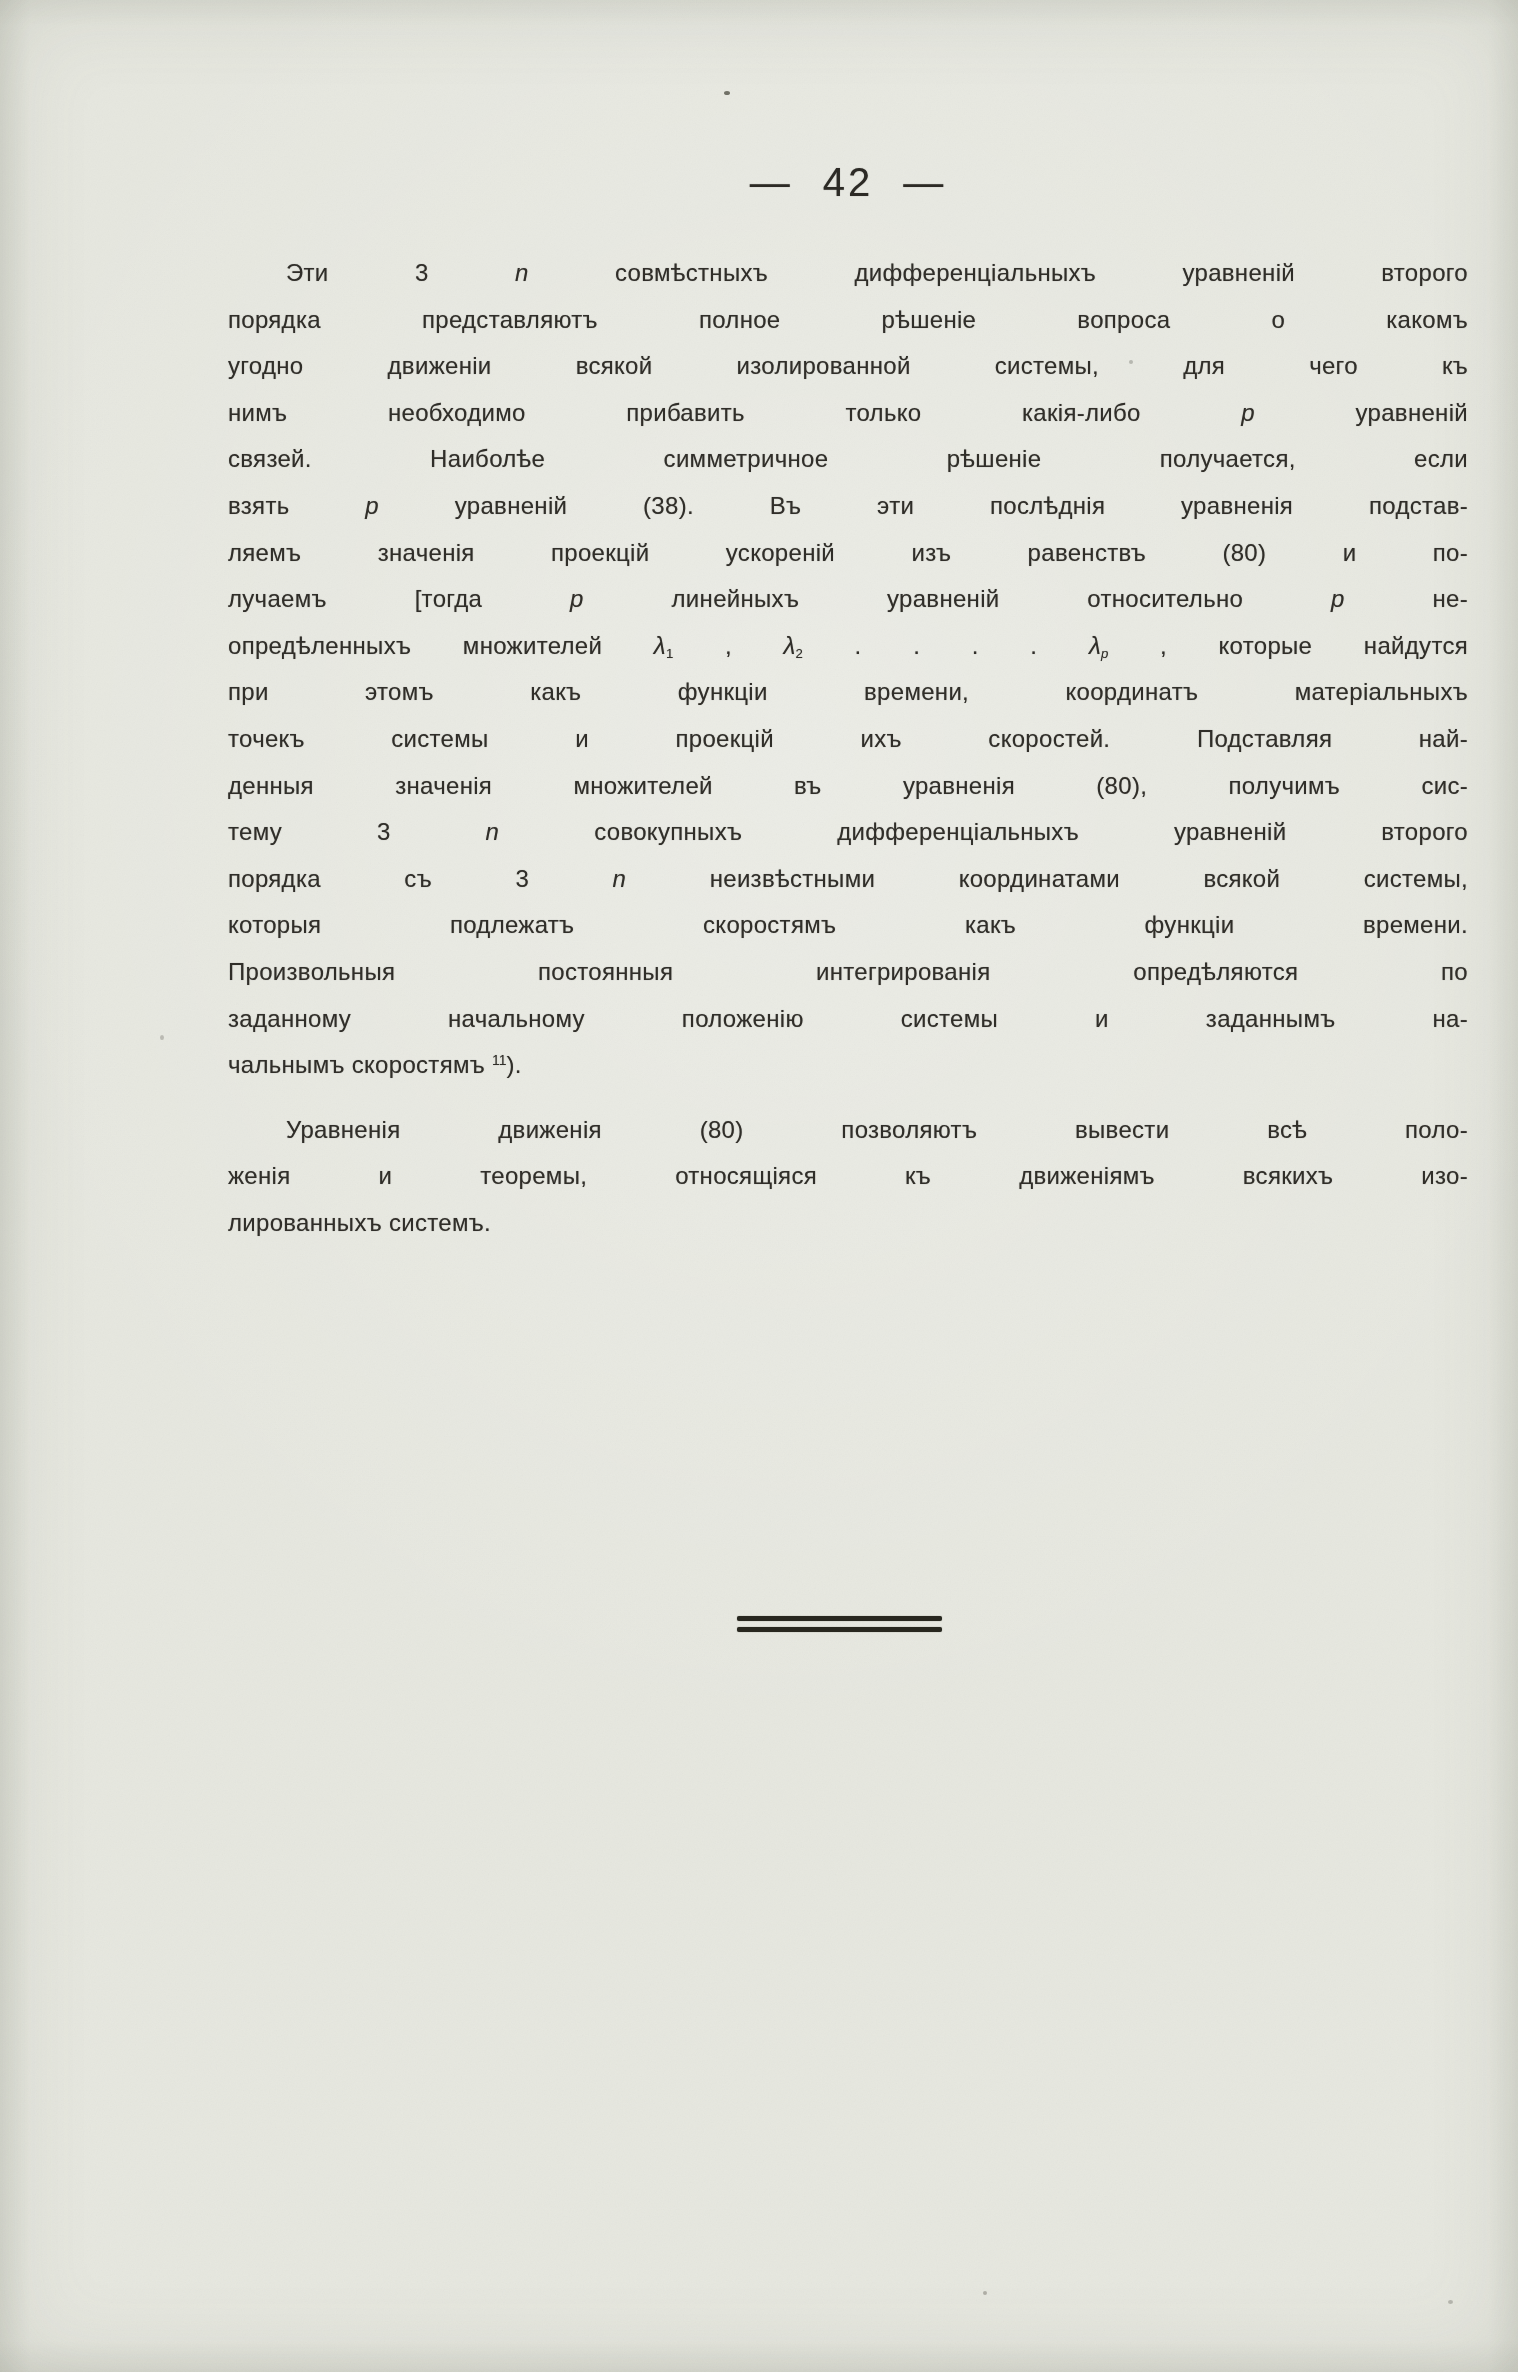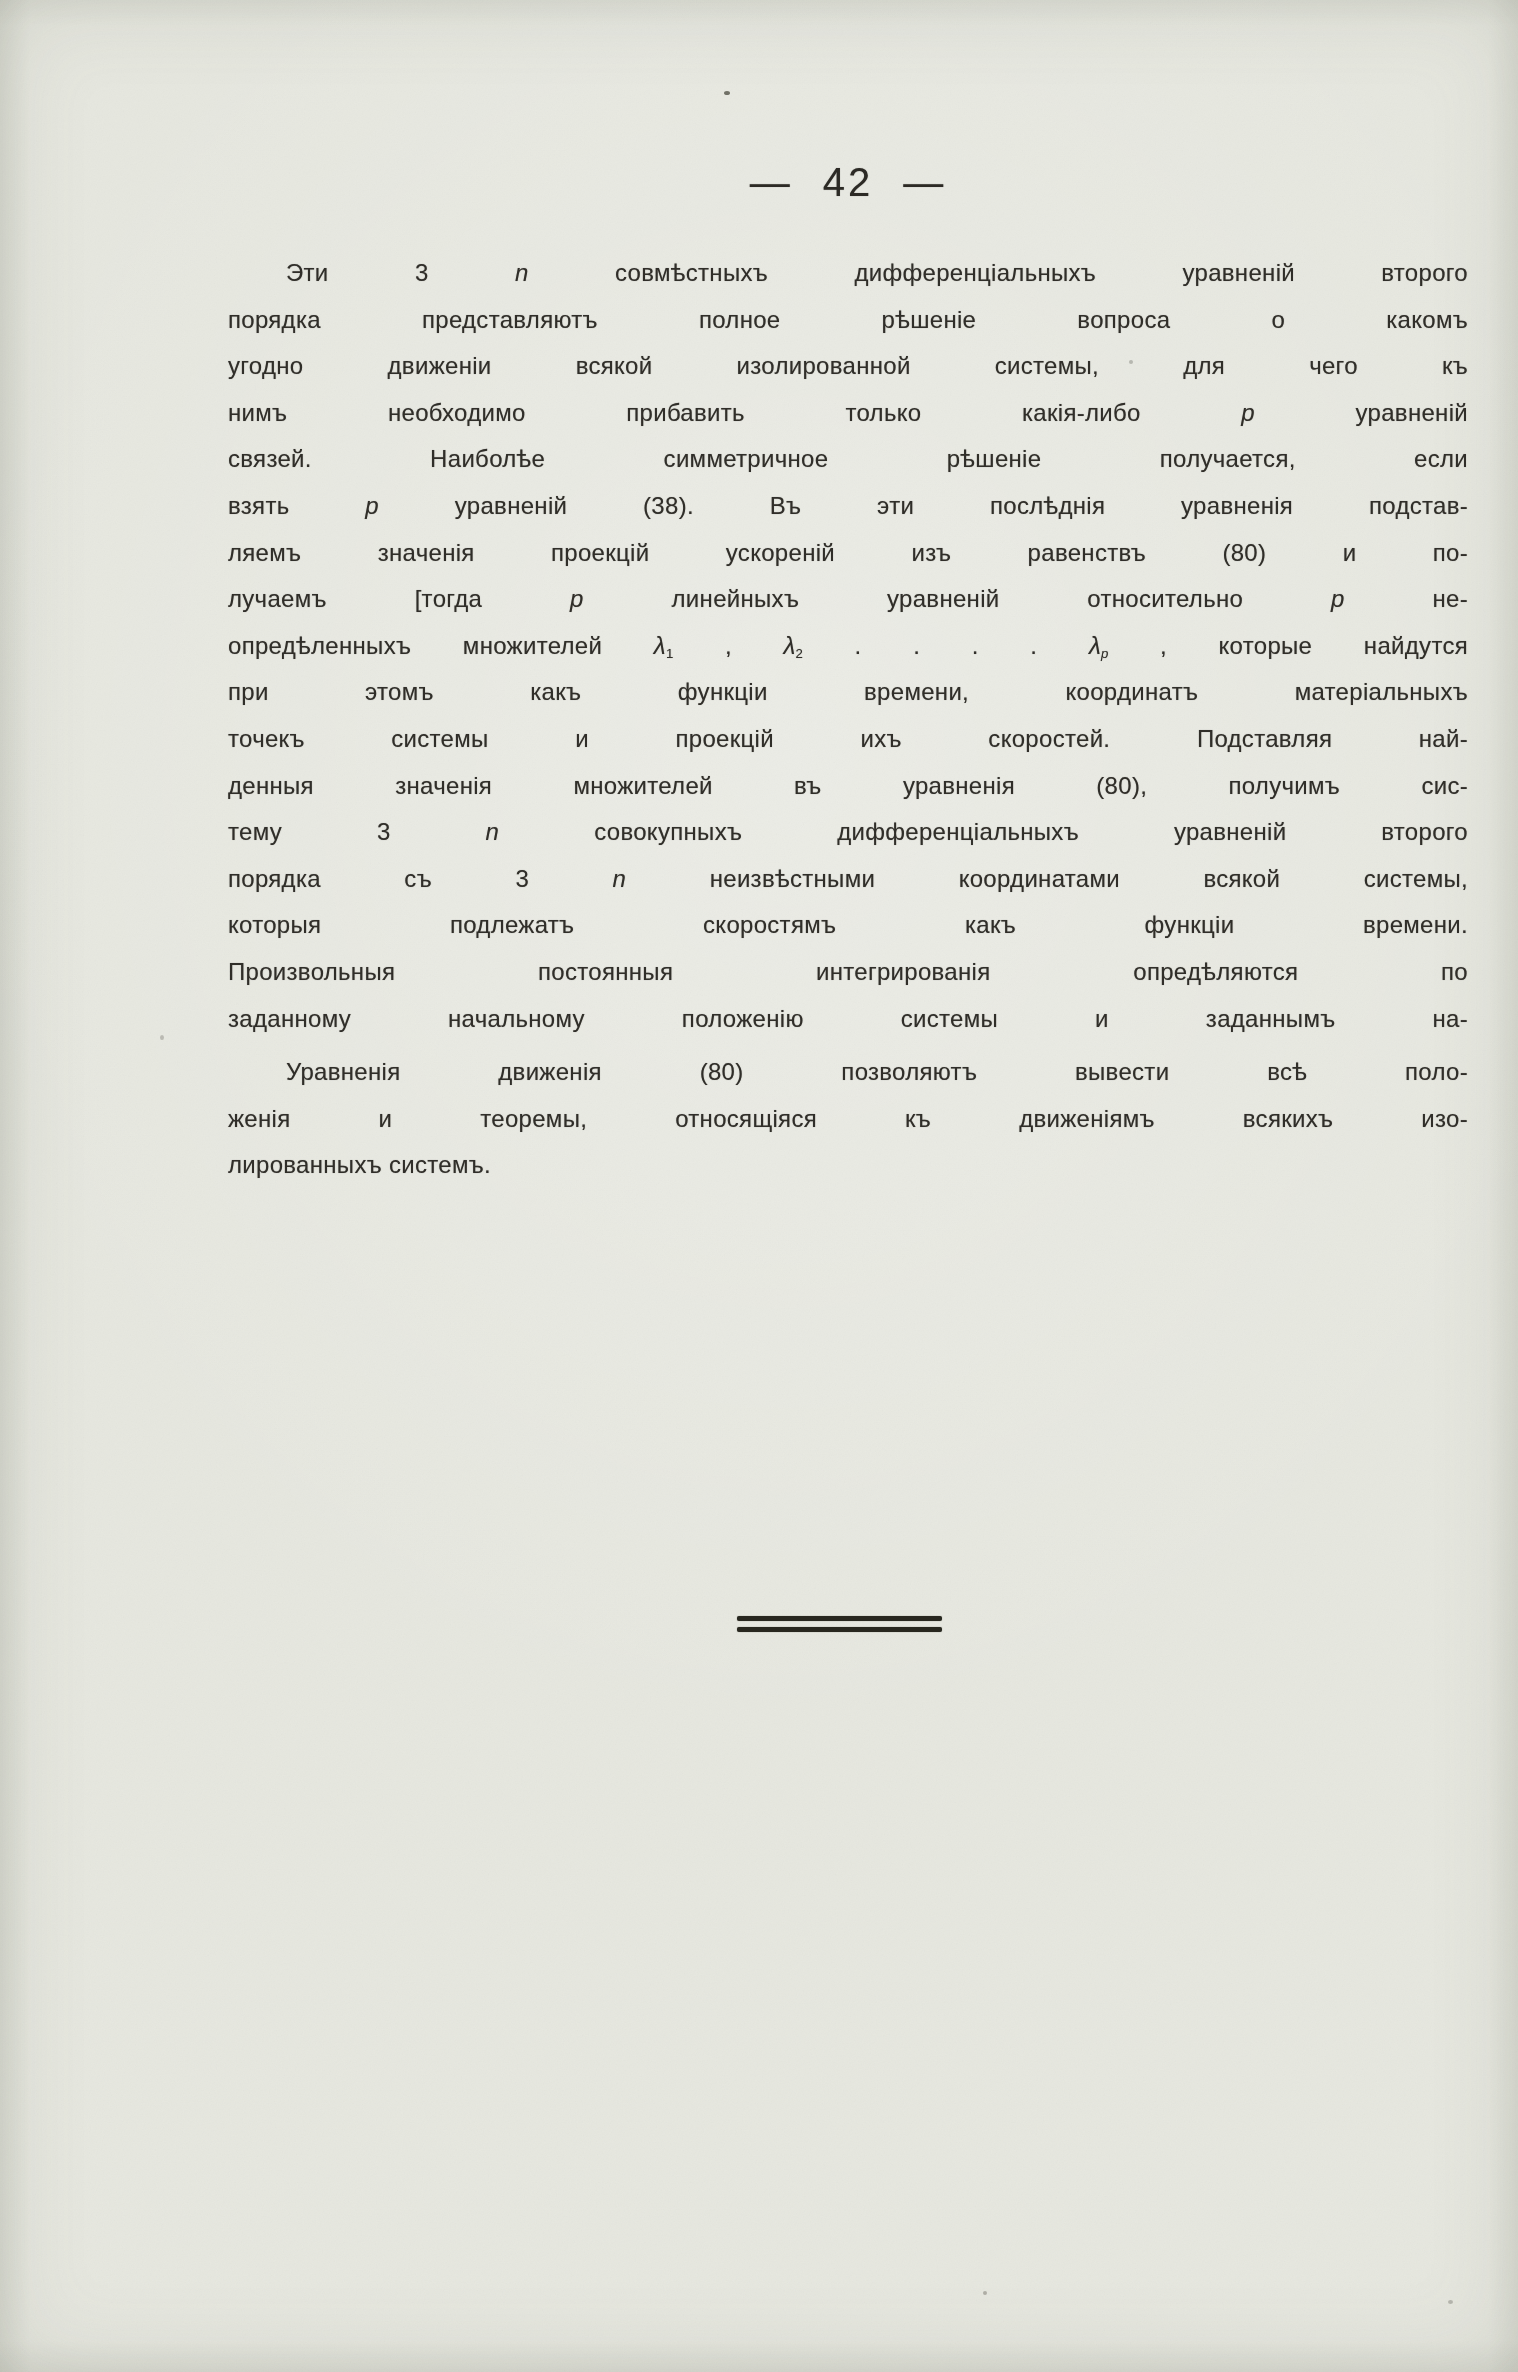--- a/index.html
+++ b/index.html
@@ -42,21 +42,21 @@
   }
   .body-text {
     position: absolute;
     left: 228px;
     top: 250px;
     width: 1240px;
     font-size: 24px;
     letter-spacing: 0.3px;
     text-shadow: 0 0 1px rgba(48,46,41,0.40);
   }
-  .paragraph + .paragraph { margin-top: 7px; }
+  .paragraph + .paragraph { margin-top: 18px; }
   .line {
     text-align: justify;
     text-align-last: justify;
     line-height: 46.6px;
     height: 46.6px;
     overflow: visible;
   }
   .line.last { text-align-last: left; }
   .line.indent { text-indent: 58px; }
   .it { font-style: italic; }
@@ -123,20 +123,21 @@
         <div class="line"><span>лучаемъ [тогда </span><span class="it">p</span><span> линейныхъ уравненій относительно </span><span class="it">p</span><span> не-</span></div>
         <div class="line"><span>опредѣленныхъ множителей </span><span class="it">λ</span><span class="sub">1</span><span> , </span><span class="it">λ</span><span class="sub">2</span><span> . . . . </span><span class="it">λ</span><span class="it sub">p</span><span> , которые найдутся</span></div>
         <div class="line"><span>при этомъ какъ функціи времени, координатъ матеріальныхъ</span></div>
         <div class="line"><span>точекъ системы и проекцій ихъ скоростей. Подставляя най-</span></div>
         <div class="line"><span>денныя значенія множителей въ уравненія (80), получимъ сис-</span></div>
         <div class="line"><span>тему 3 </span><span class="it">n</span><span> совокупныхъ дифференціальныхъ уравненій второго</span></div>
         <div class="line"><span>порядка съ 3 </span><span class="it">n</span><span> неизвѣстными координатами всякой системы,</span></div>
         <div class="line"><span>которыя подлежатъ скоростямъ какъ функціи времени.</span></div>
         <div class="line"><span>Произвольныя постоянныя интегрированія опредѣляются по</span></div>
         <div class="line"><span>заданному начальному положенію системы и заданнымъ на-</span></div>
+        <div class="line last"><span>чальнымъ скоростямъ </span><span class="sup">11</span><span>).</span></div>
       </div>
       <div class="paragraph">
         <div class="line indent"><span>Уравненія движенія (80) позволяютъ вывести всѣ поло-</span></div>
         <div class="line"><span>женія и теоремы, относящіяся къ движеніямъ всякихъ изо-</span></div>
         <div class="line last"><span>лированныхъ системъ.</span></div>
       </div>
     </div>
 
   <div class="divider">
     <div class="rule"></div>

